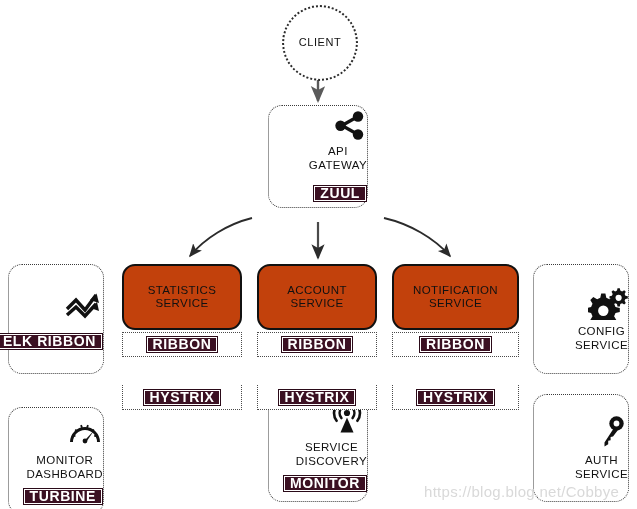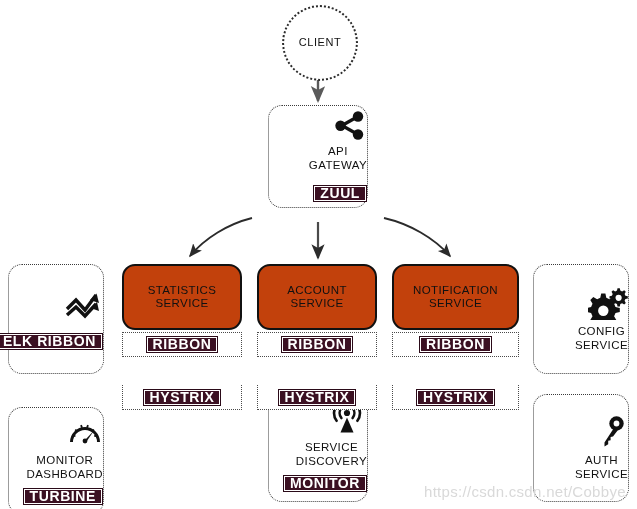--- a/index.html
+++ b/index.html
@@ -307,15 +307,15 @@
 SERVICE</div>
     </div>
     <div class="svc-strip first">
       <span class="badge">RIBBON</span>
     </div>
     <div class="svc-strip">
       <span class="badge">HYSTRIX</span>
     </div>
   </div>
 
-  <div id="watermark">https://csdn.csdn.net/Cobbye</div>
+  <div id="watermark">https://blog.blog.net/Cobbye</div>
 
 </div>
 
 </body></html>

